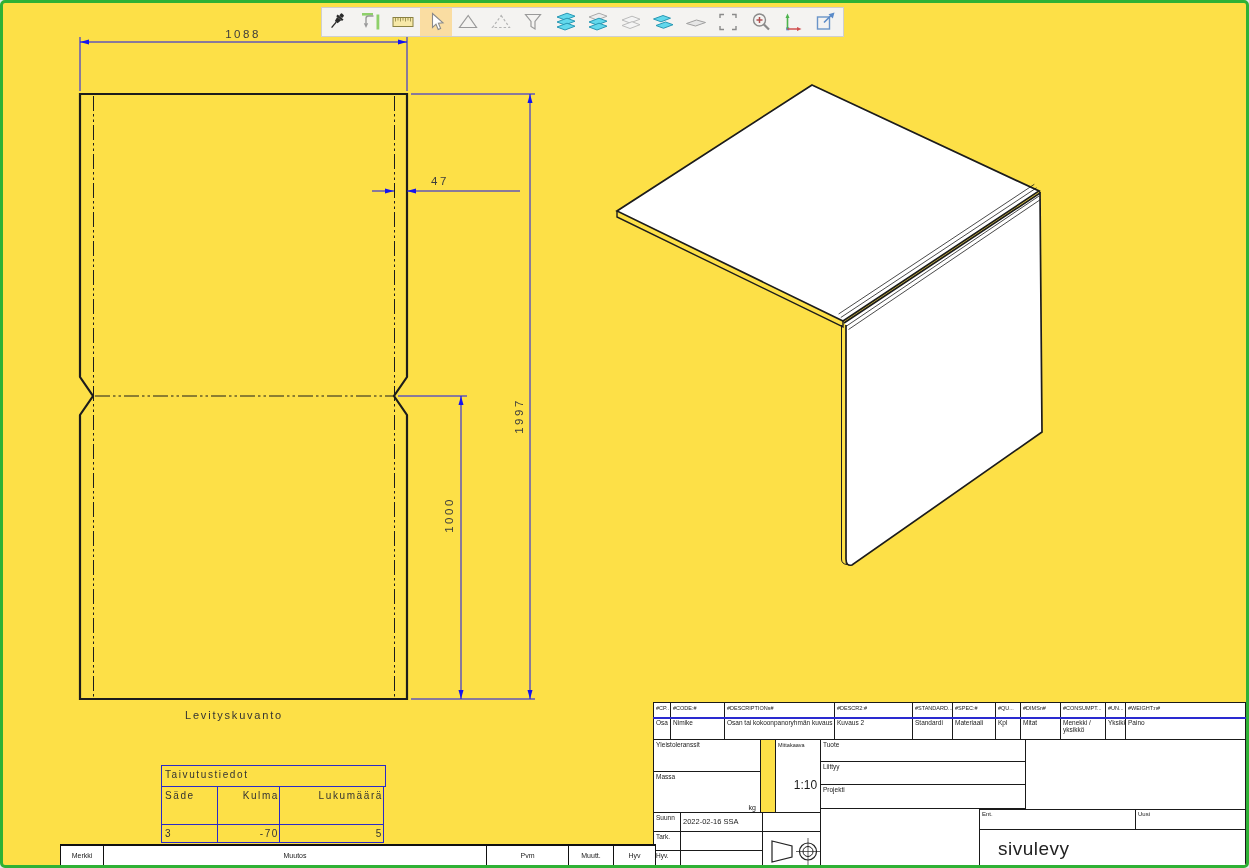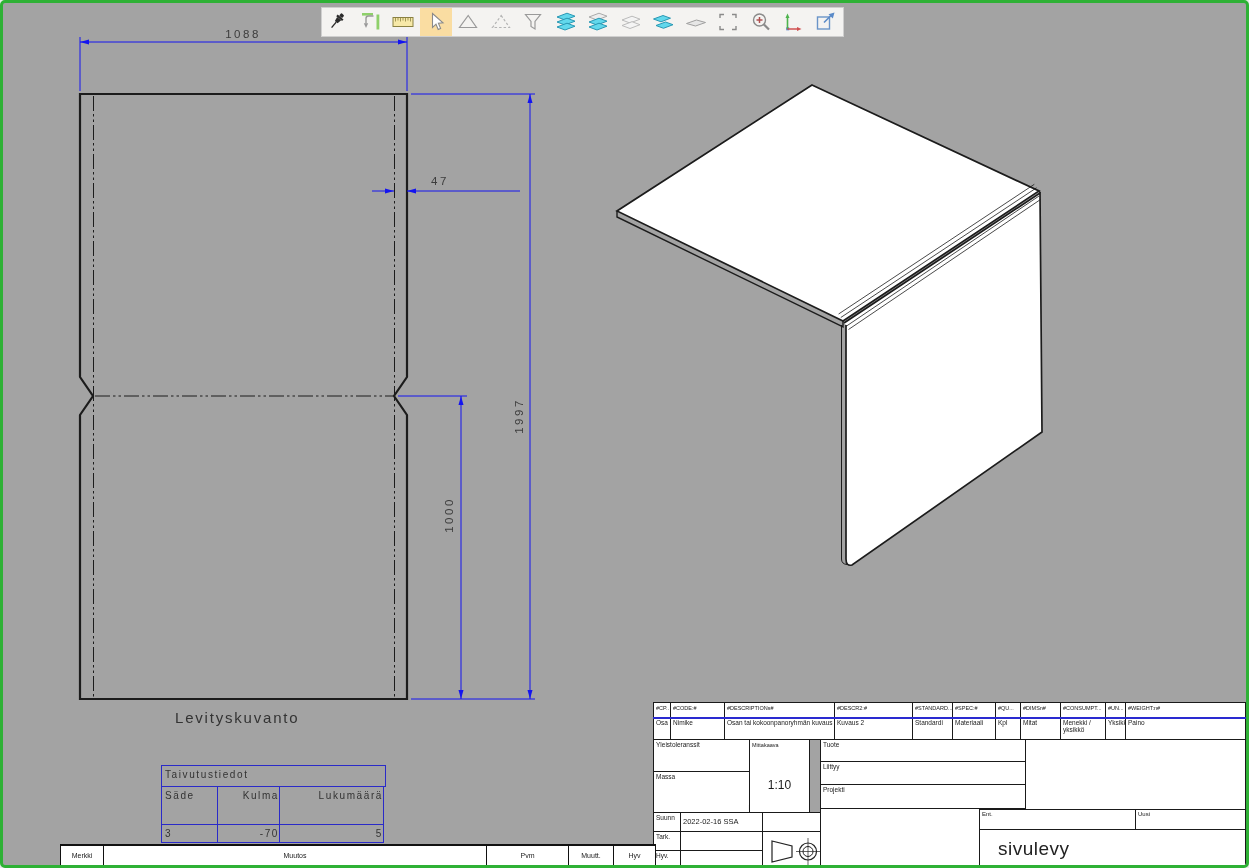--- a/index.html
+++ b/index.html
@@ -1,29 +1,29 @@
 <!DOCTYPE html>
 <html><head>
 <meta charset="utf-8">
 <style>
   html,body{margin:0;padding:0;background:#e9e9e9;}
   .screen{position:relative;width:1249px;height:868px;box-sizing:border-box;
-    border:3px solid #2eb135;border-radius:5px;background:#a3a3a3;overflow:hidden;
+    border:3px solid #2eb135;border-radius:5px;background:#fde047;overflow:hidden;
     font-family:"Liberation Sans",sans-serif;color:#1a1a1a;}
   
   .toolbar{position:absolute;left:318px;top:4px;width:523px;height:30px;
     background:#f4f3f1;border:1px solid #cfcfcf;display:flex;align-items:center;box-sizing:border-box;}
   .tool{width:32.5px;height:28px;display:flex;align-items:center;justify-content:center;}
   .tool.sel{background:#fadda2;}
   .tool svg{width:24px;height:24px;}
   
   .canvas{position:absolute;left:0;top:0;}
   .dimtxt{fill:#3c3c3c;font-size:11.5px;letter-spacing:2.5px;font-family:"Liberation Sans",sans-serif;}
   
-  .levlabel{position:absolute;left:172px;top:706px;font-size:15px;letter-spacing:1.8px;color:#333;}
+  .levlabel{position:absolute;left:182px;top:706px;font-size:11px;letter-spacing:1.8px;color:#333;}
   
   .bendtbl{position:absolute;left:158px;top:762px;width:225px;box-sizing:border-box;color:#333;}
   .bendtbl .rowt{display:flex;}
   .bendtbl .cell{box-sizing:border-box;border:1px solid #2a2ac8;font-size:10px;
     letter-spacing:1.6px;padding:3px 0 0 3px;overflow:hidden;white-space:nowrap;}
   .bt-title{width:225px;height:22px;}
   .bt-c0{width:57px;}.bt-c1{width:63px;}.bt-c2{width:105px;}
   .bt-h{height:39px;margin-top:-1px;}
   .bt-v{height:19px;margin-top:-1px;}
   .bendtbl .rowt .cell + .cell{margin-left:-1px;text-align:right;}
@@ -274,21 +274,21 @@
     <div class="tb r2 x8">Menekki / yksikkö</div>
     <div class="tb r2 x9">Yksikkö</div>
     <div class="tb r2 x10">Paino</div>
     <div class="bluesep"></div>
 
     <div class="tb" style="left:0;top:37px;width:108px;height:33px;">Yleistoleranssit</div>
     <div class="tb" style="left:0;top:69px;width:108px;height:42px;">
       <span>Massa</span>
       <span class="kg">kg</span>
     </div>
-    <div class="tb" style="left:96px;top:37px;width:61px;height:74px;">
+    <div class="tb" style="left:122px;top:37px;width:61px;height:74px;">
       <span style="font-size:5.5px;">Mittakaava</span>
       <span class="scaleval">1:10</span>
     </div>
     <div class="tb" style="left:167px;top:37px;width:206px;height:23px;">Tuote</div>
     <div class="tb" style="left:167px;top:59px;width:206px;height:24px;">Liittyy</div>
     <div class="tb" style="left:167px;top:82px;width:206px;height:25px;">Projekti</div>
     <div class="tb" style="left:372px;top:37px;width:221px;height:71px;"></div>
     <div class="tb" style="left:0;top:110px;width:28px;height:20px;">Suunn</div>
     <div class="tb dateval" style="left:27px;top:110px;width:83px;height:20px;">2022-02-16 SSA</div>
     <div class="tb" style="left:109px;top:110px;width:59px;height:20px;"></div>

